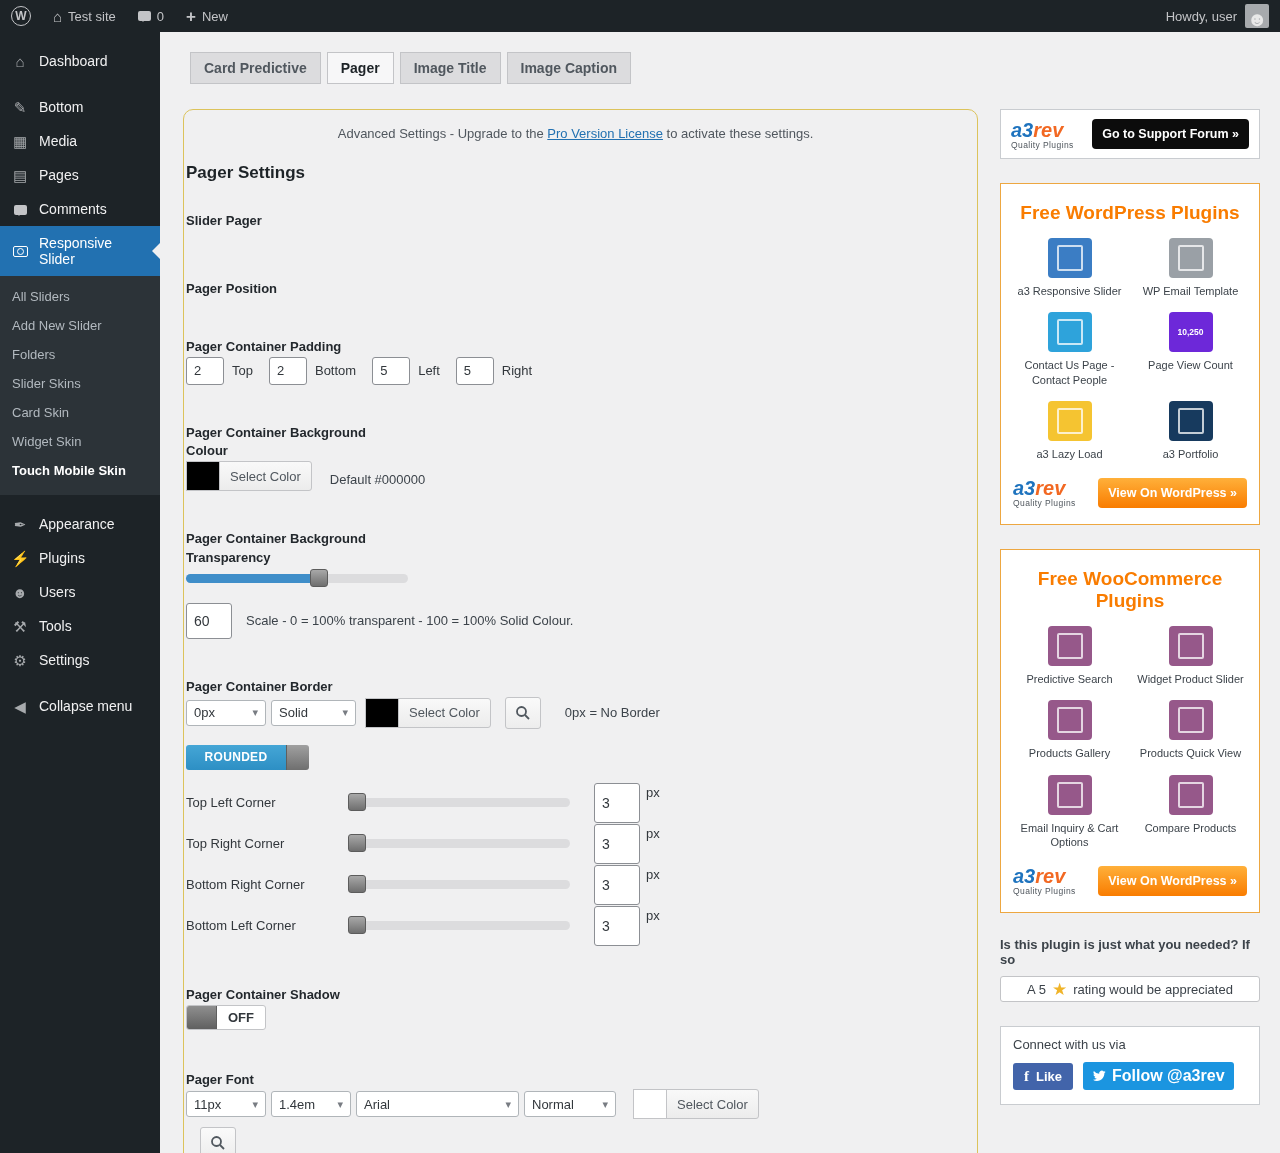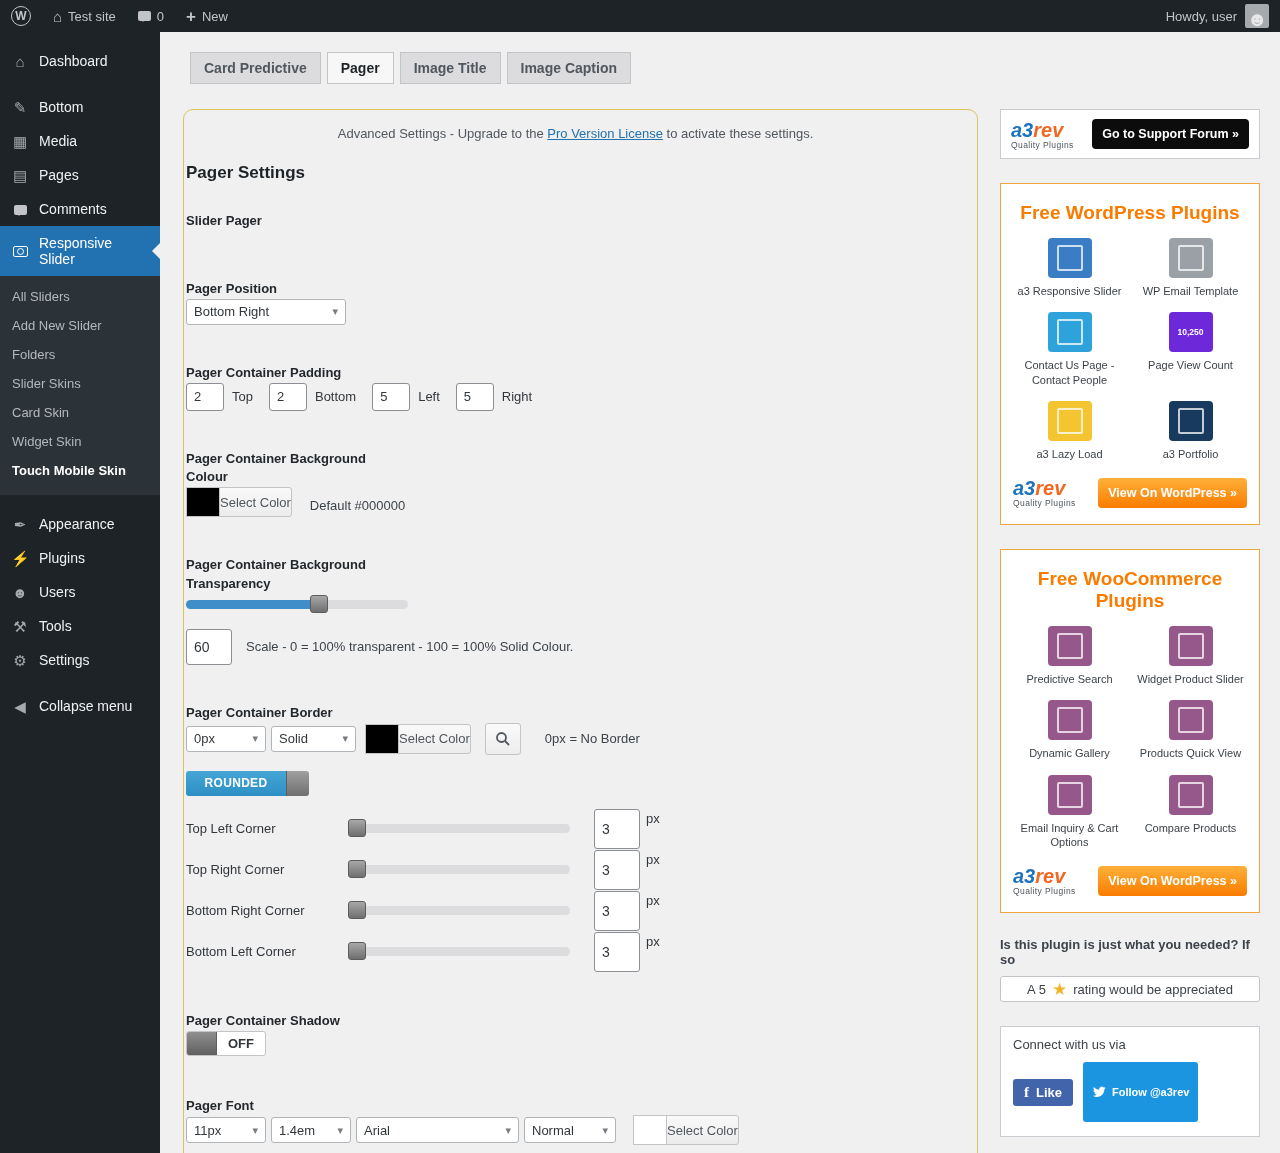--- a/index.html
+++ b/index.html
@@ -71,21 +71,21 @@
   .w160{width:160px}.w80{width:80px}.w85{width:85px}.w163{width:163px}.w92{width:92px}
   
   .num { width:38px; height:28px; border:1px solid #8c8f94; border-radius:3px; background:#fff;
     padding:0 7px; font-size:13px; color:#32373c; font-family:inherit; }
   .num.big { width:46px; height:36px; font-size:14px; }
   .num.corner-num { width:46px; height:40px; font-size:14px; }
   .inlbl { margin:0 16px 0 8px; color:#32373c; }
   
   .swatch { width:34px; height:30px; border:1px solid #c3c4c7; display:inline-block; background:#000; flex:none; }
   .btn-sec { height:30px; border:1px solid #c3c4c7; background:linear-gradient(#f9f9f9,#ececec); color:#50575e;
-    font-size:13px; padding:0 0; border-radius:0 3px 3px 0; margin-left:-1px; cursor:pointer; font-family:inherit; }
+    font-size:13px; padding:0 10px; border-radius:0 3px 3px 0; margin-left:-1px; cursor:pointer; font-family:inherit; }
   .cs-wrap { display:flex; align-items:flex-end; }
   .default-note { margin-left:18px; color:#3c434a; padding-bottom:4px; }
   
   .slider { position:relative; width:222px; height:9px; background:#dcdcde; border-radius:9px; margin-top:6px; }
   .sl-fill { position:absolute; left:0; top:0; height:100%; background:#3f8ec9; border-radius:9px 0 0 9px; }
   .sl-handle { position:absolute; right:-9px; top:-5px; width:18px; height:18px;
     background:linear-gradient(#a8a8a8,#6f6f6f); border:1px solid #5c5c5c; border-radius:3px; cursor:pointer; }
   .sl-handle.start { left:0; right:auto; }
   .slider.corner { margin-top:0; }
   .trans-line2 { display:flex; align-items:center; margin-top:20px; }
@@ -138,22 +138,22 @@
   .rating-q { font-size:13px; font-weight:bold; color:#3c434a; }
   .rating-box { background:#fff; border:1px solid #c3c4c7; border-radius:3px; height:26px; display:flex;
     align-items:center; justify-content:center; gap:6px; margin-top:9px; font-size:13px; color:#3c434a; cursor:pointer; }
   .star { color:#f0b429; font-size:17px; line-height:1; }
   .connect { padding:10px 12px 14px; }
   .connect-title { font-size:13px; color:#3c434a; margin-bottom:10px; }
   .connect-row { display:flex; align-items:center; gap:10px; }
   .fb-btn { background:#4264aa; color:#fff; border-radius:3px; padding:5px 11px; display:inline-flex;
     align-items:center; gap:7px; font-size:13px; font-weight:bold; cursor:pointer; }
   .fb-f { font-family:"Liberation Serif", serif; font-weight:bold; font-size:15px; }
-  .tw-btn { background:#1b95e0; color:#fff; border-radius:3px; padding:23px 9px; display:inline-flex;
-    align-items:center; gap:6px; font-size:11px; font-weight:bold; cursor:pointer; }
+  .tw-btn { background:#1b95e0; color:#fff; border-radius:3px; padding:5px 9px; display:inline-flex;
+    align-items:center; gap:6px; font-size:16px; font-weight:bold; cursor:pointer; }
   .tw-btn svg { width:14px; height:14px; fill:#fff; }
 </style>
 </head>
 <body>
 
 <div class="adminbar">
   <div class="ab-group">
     <div class="ab-item">
       <span class="wp-logo">W</span>
     </div>
@@ -259,25 +259,20 @@
       </div>
 
       <h1 class="panel-h">Pager Settings</h1>
 
       <div class="row mb-lg">
         <div class="lbl">Slider Pager</div>
       </div>
 
       <div class="row">
         <div class="lbl">Pager Position</div>
-        <div class="ctrl">
-          <div class="sel w160">
-            <span>Bottom Right</span>
-          </div>
-        </div>
       </div>
 
       <div class="row">
         <div class="lbl">Pager Container Padding</div>
         <div class="ctrl inline">
           <input class="num" type="text" value="2" style="">
           <span class="inlbl">Top</span>
           <input class="num" type="text" value="2" style="">
           <span class="inlbl">Bottom</span>
           <input class="num" type="text" value="5" style="">
@@ -471,21 +466,21 @@
           <div class="pi">
             <div class="pi-icon" style="background: rgb(150, 88, 138);"></div>
             <div class="pi-label">Predictive Search</div>
           </div>
           <div class="pi">
             <div class="pi-icon" style="background: rgb(150, 88, 138);"></div>
             <div class="pi-label">Widget Product Slider</div>
           </div>
           <div class="pi">
             <div class="pi-icon" style="background: rgb(150, 88, 138);"></div>
-            <div class="pi-label">Dynamic Gallery</div>
+            <div class="pi-label">Products Gallery</div>
           </div>
           <div class="pi">
             <div class="pi-icon" style="background: rgb(150, 88, 138);"></div>
             <div class="pi-label">Products Quick View</div>
           </div>
           <div class="pi">
             <div class="pi-icon" style="background: rgb(150, 88, 138);"></div>
             <div class="pi-label">Email Inquiry &amp; Cart Options</div>
           </div>
           <div class="pi">

